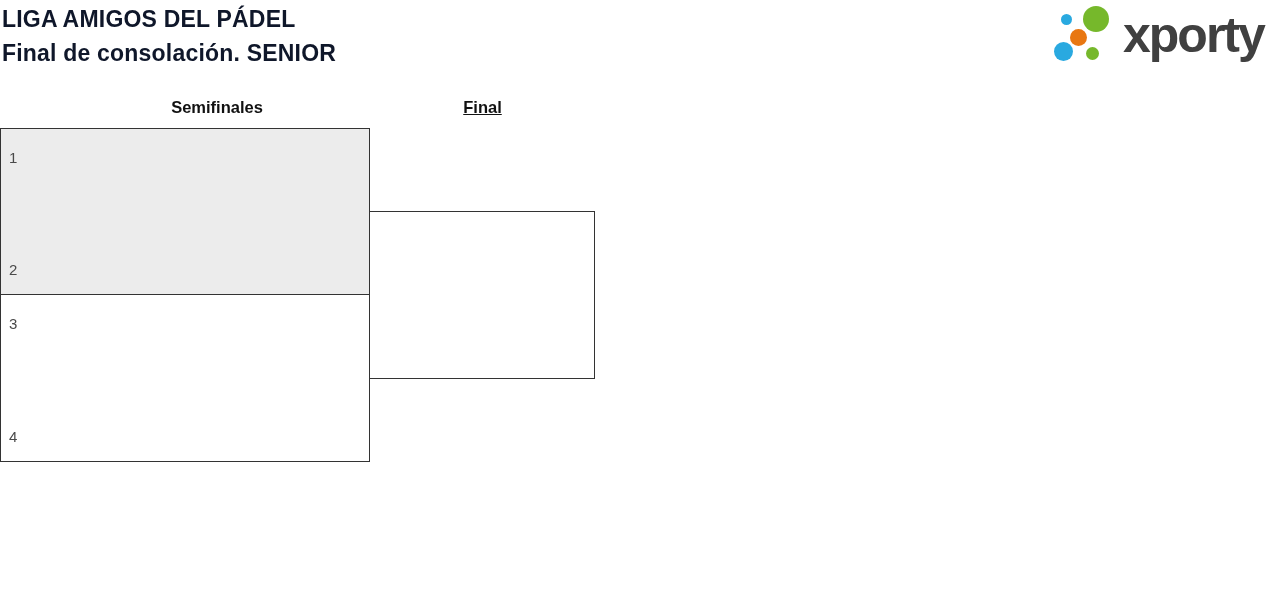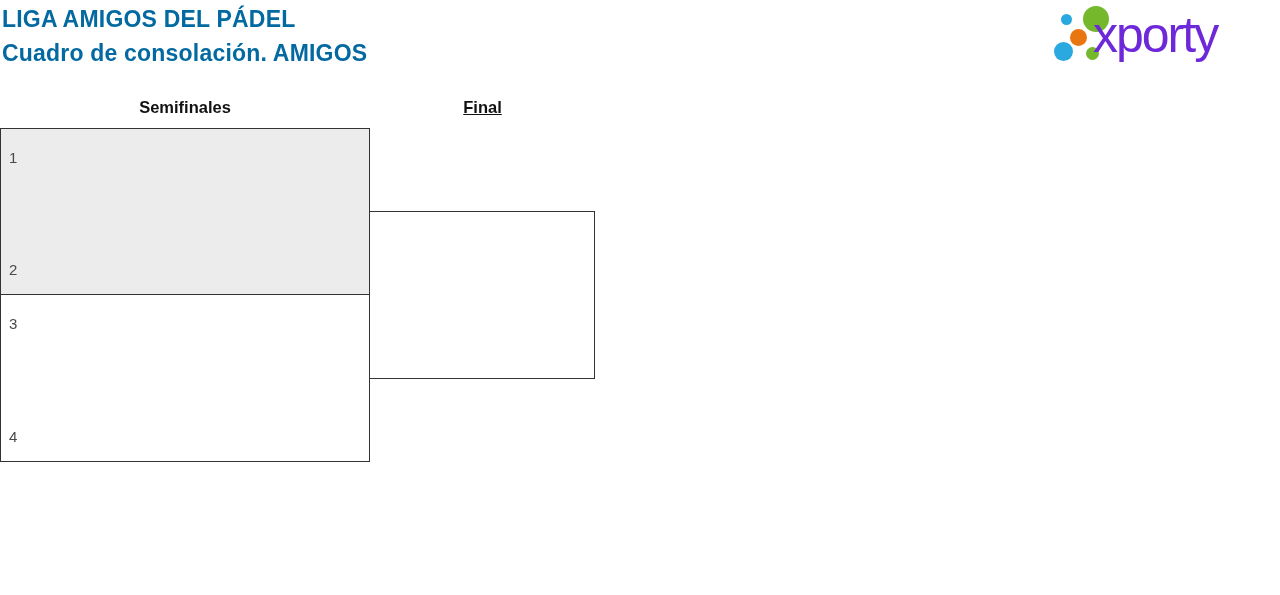--- a/index.html
+++ b/index.html
@@ -20,21 +20,21 @@
   .title-block {
     position: absolute;
     left: 2px;
     top: 2px;
   }
   .title-line1, .title-line2 {
     margin: 0;
     font-size: 23px;
     line-height: 34px;
     font-weight: 700;
-    color: #0369a1;
+    color: #0f172a;
     letter-spacing: 0.2px;
     white-space: nowrap;
   }
 
   
   .logo {
     position: absolute;
     left: 1050px;
     top: 0;
     width: 230px;
@@ -44,40 +44,40 @@
     position: absolute;
     border-radius: 50%;
   }
   .dot-blue-small  { left: 11px; top: 14px; width: 11px; height: 11px; background: #29A9E0; }
   .dot-green-big   { left: 33px; top: 6px;  width: 26px; height: 26px; background: #76B82B; }
   .dot-orange     { left: 20px; top: 29px; width: 17px; height: 17px; background: #E87711; }
   .dot-blue-big    { left: 4px;  top: 42px; width: 19px; height: 19px; background: #29A9E0; }
   .dot-green-small { left: 36px; top: 47px; width: 13px; height: 13px; background: #76B82B; }
   .logo-text {
     position: absolute;
-    left: 43px;
+    left: 73px;
     top: 6px;
     font-size: 50px;
-    font-weight: 400;
+    font-weight: 700;
     letter-spacing: -2px;
-    color: #6d28d9;
+    color: #404040;
   }
 
   
   .round-header {
     position: absolute;
     top: 96px;
     height: 22px;
     text-align: center;
     font-size: 16.5px;
     font-weight: 600;
     color: #111111;
     line-height: 22px;
   }
-  .round-header.semis { left: 0; width: 370px; }
+  .round-header.semis { left: 0; width: 370px; padding-left: 32px; }
   .round-header.final { left: 370px; width: 225px; text-decoration: underline; }
 
   .match-box {
     position: absolute;
     box-sizing: border-box;
     border: 1px solid #333333;
     background: #ffffff;
   }
   .match-box.highlighted { background: #ECECEC; }
 
@@ -96,21 +96,21 @@
   .seed-top { top: 20px; }
   .seed-bottom { bottom: 15px; }
 </style>
 </head>
 <body>
 
 <div id="screen">
 
   <div class="title-block">
     <h1 class="title-line1">LIGA AMIGOS DEL PÁDEL</h1>
-    <h2 class="title-line2">Cuadro de consolación. AMIGOS</h2>
+    <h2 class="title-line2">Final de consolación. SENIOR</h2>
   </div>
 
   <div class="logo">
     <span class="dot dot-blue-small"></span>
     <span class="dot dot-green-big"></span>
     <span class="dot dot-orange"></span>
     <span class="dot dot-blue-big"></span>
     <span class="dot dot-green-small"></span>
     <span class="logo-text">xporty</span>
   </div>

